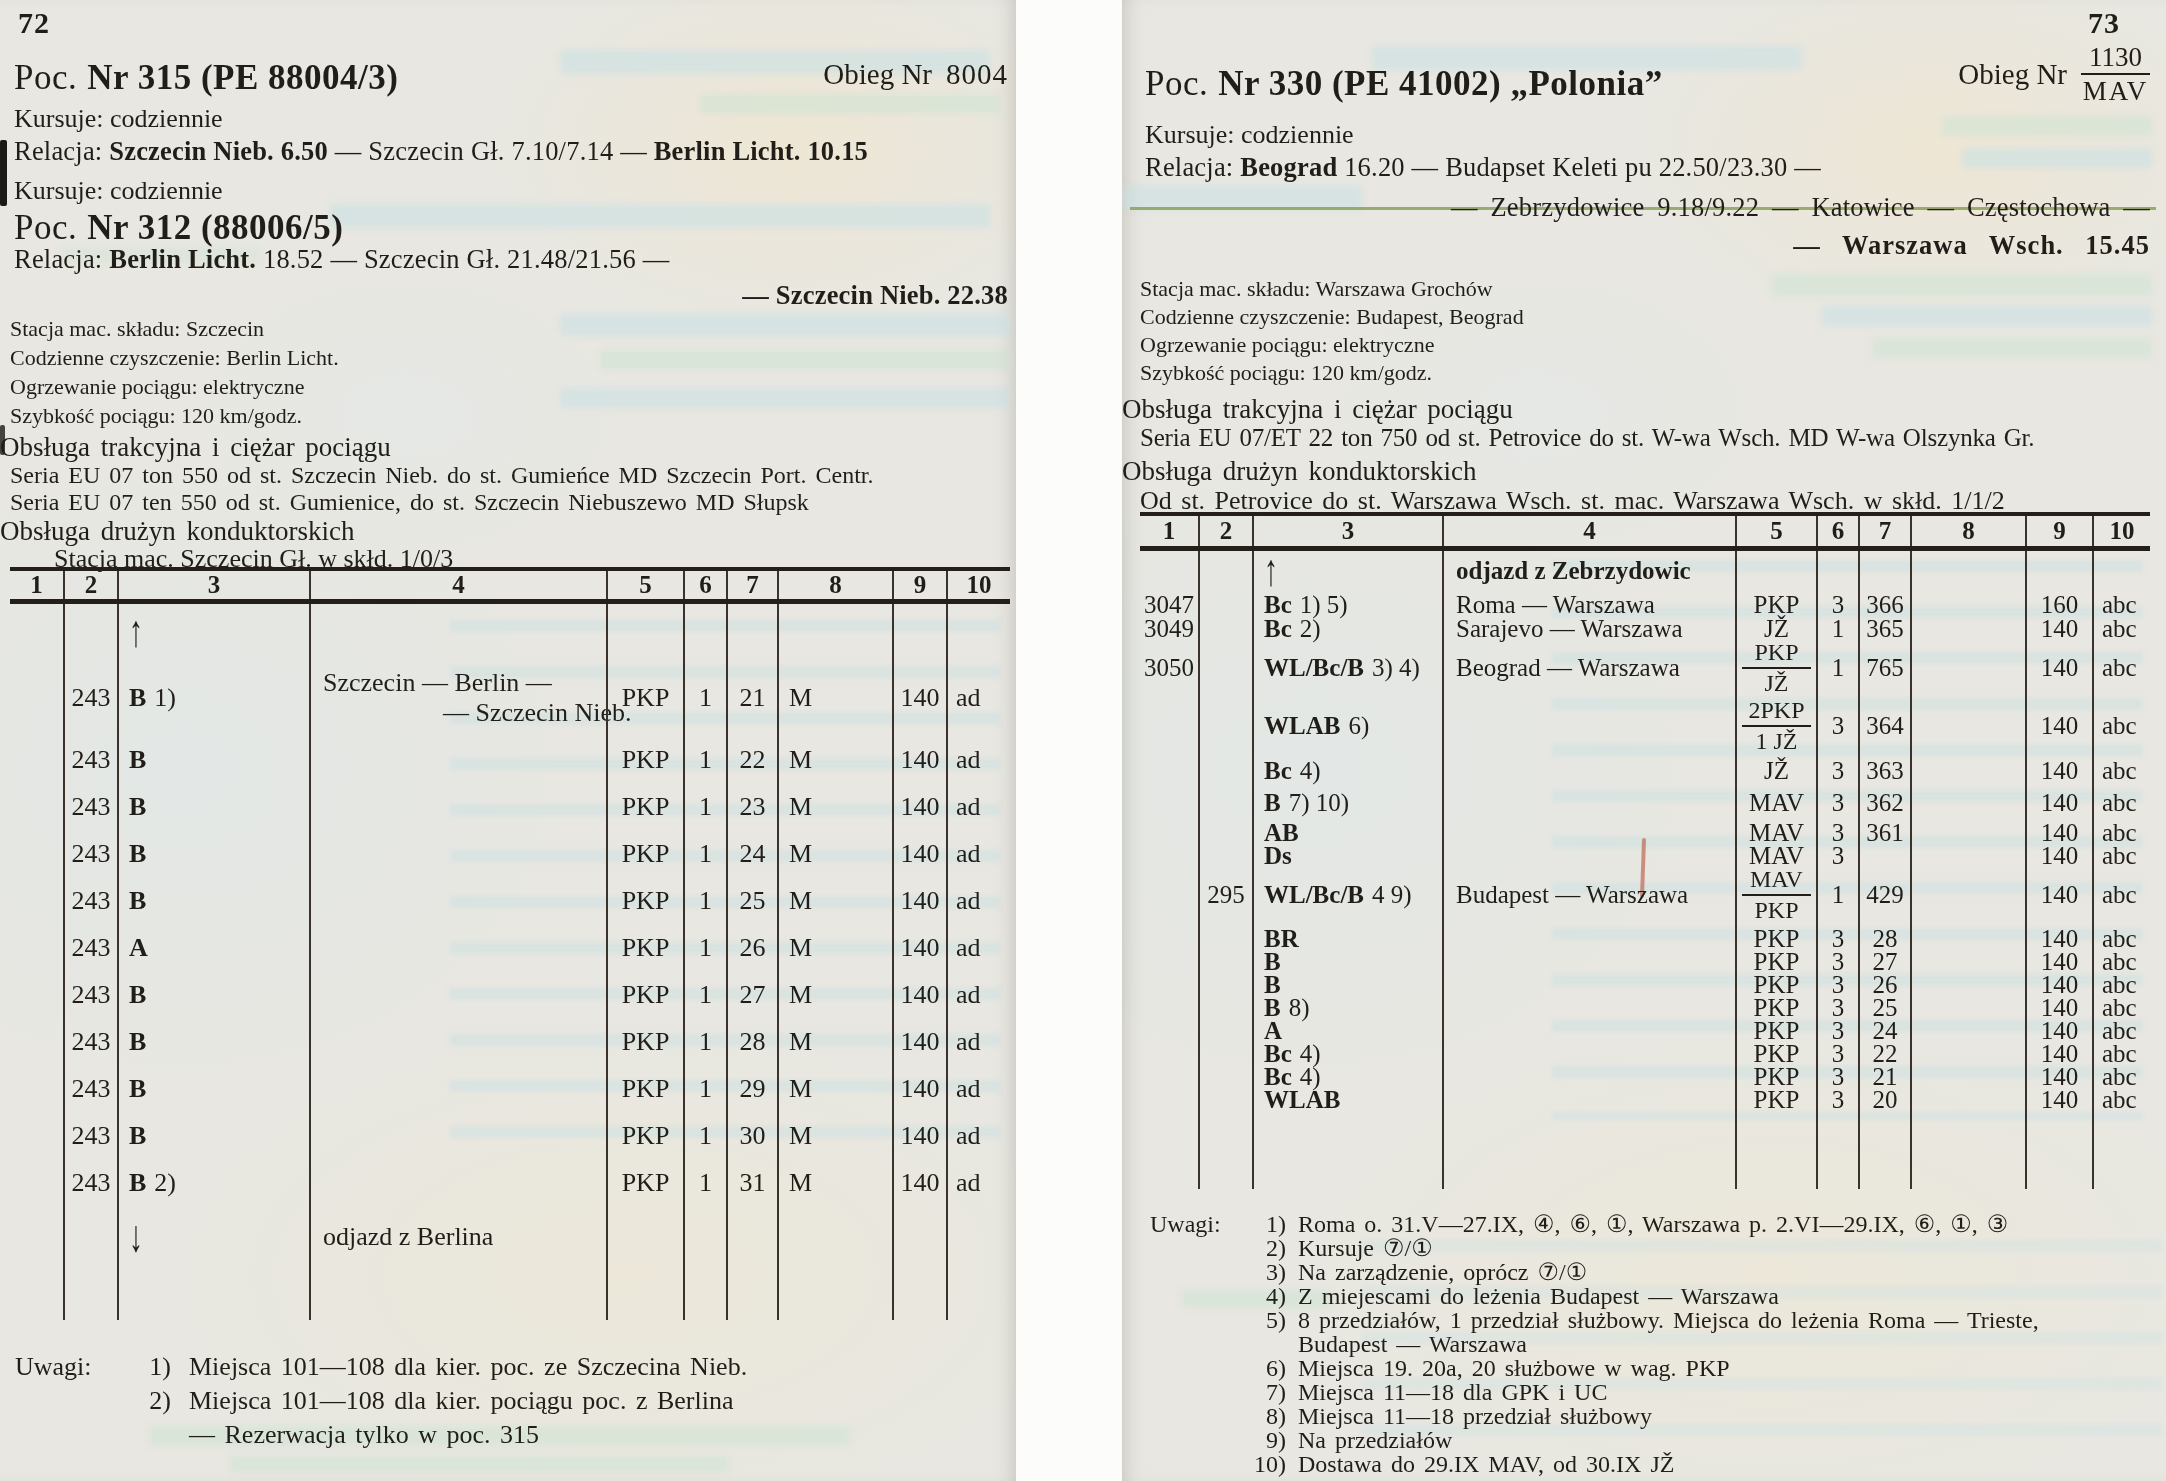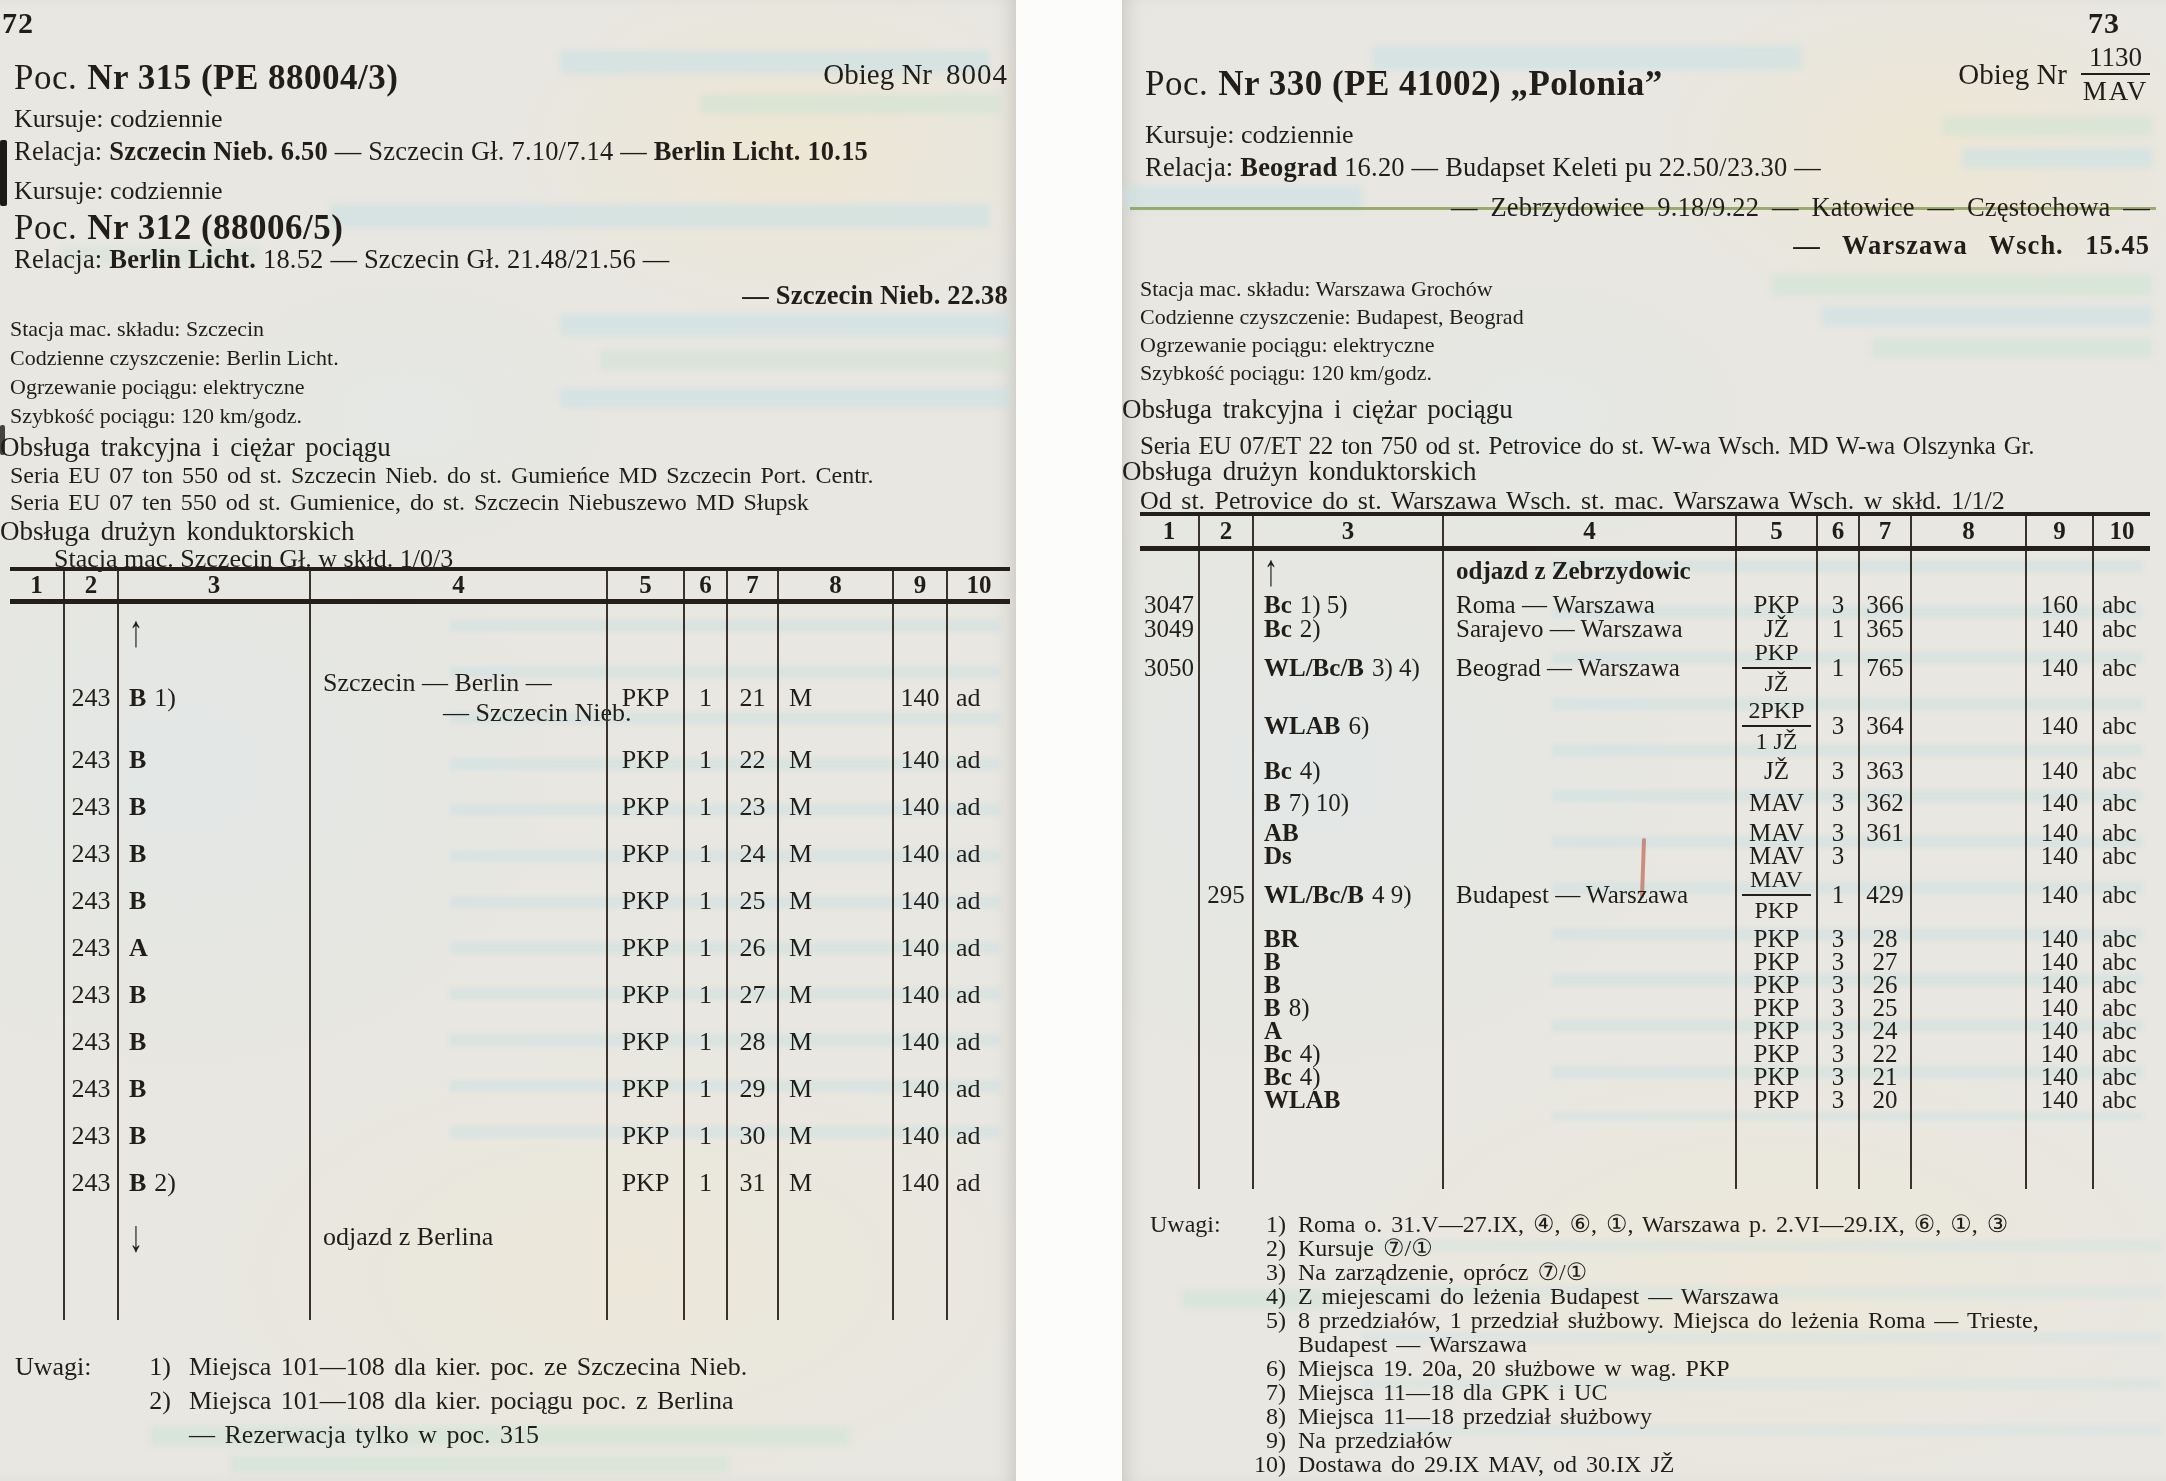--- a/index.html
+++ b/index.html
@@ -27,21 +27,21 @@
   .obieg-frac{display:inline-flex;flex-direction:column;text-align:center;font-size:27px;line-height:1.12;}
   .obieg-frac .ftop{border-bottom:2px solid #211e19;padding:0 8px 1px;}
   .obieg-frac .fbot{padding-top:1px;letter-spacing:2px;}
   .kursuje{font-size:26px;}
   .relacja{font-size:26.5px;letter-spacing:.2px;}
   .ralign{text-align:right;}
   .wide{word-spacing:14px;letter-spacing:1px;}
   .info{font-size:22px;}
   .heading{width:100%;text-align:left;font-size:27px;word-spacing:4px;}
   .seria{font-size:24px;word-spacing:3px;}
-  .seria-r{font-size:25px;letter-spacing:-0.2px;word-spacing:2px;margin-top:8px;}
+  .seria-r{font-size:25px;letter-spacing:-0.2px;word-spacing:2px;}
   .conductor{font-size:26px;}
   .conductor-r{font-size:26px;word-spacing:3px;}
 
   
   .ttable{position:absolute;}
   .ltable{left:10px;top:567px;width:1000px;font-size:26px;
     --cols:53px 54px 192px 297px 77px 43px 51px 115px 54px 64px;}
   .rtable{left:18px;top:512px;width:1010px;font-size:25px;
     --cols:58px 54px 190px 293px 81px 42px 52px 115px 67px 58px;}
   .thead{display:grid;grid-template-columns:var(--cols);
@@ -100,21 +100,21 @@
   <div class="ghost" style="left:560px;top:314px;width:450px;height:22px;"></div>
   <div class="ghost greenish" style="left:600px;top:350px;width:410px;height:20px;"></div>
   <div class="ghost" style="left:560px;top:388px;width:450px;height:20px;"></div>
   <div class="ghost-stripes" style="left:450px;top:620px;width:550px;height:520px;"></div>
   <div class="ghost greenish" style="left:150px;top:1426px;width:700px;height:20px;"></div>
   <div class="ghost greenish" style="left:230px;top:1456px;width:500px;height:16px;"></div>
 
   <div class="edge-mark" style="top:140px;width:7px;height:66px;"></div>
   <div class="edge-mark" style="top:425px;width:5px;height:30px;opacity:.8;"></div>
 
-  <div class="abs pn" style="left:2px;top:6px;text-align:right;">72</div>
+  <div class="abs pn" style="left:18px;top:6px;text-align:right;">72</div>
 
   <div class="abs pocline" style="left:14px;top:58px;">
     <span class="prefix">Poc.</span><span class="b">Nr 315 (PE 88004/3)</span>
   </div>
   <div class="abs obieg-line" style="right:8px;top:58px;">
     <span>Obieg Nr</span>
     <span style="letter-spacing:1px;">8004</span>
   </div>
 
   <div class="abs kursuje" style="left:14px;top:104px;">Kursuje: codziennie</div>

